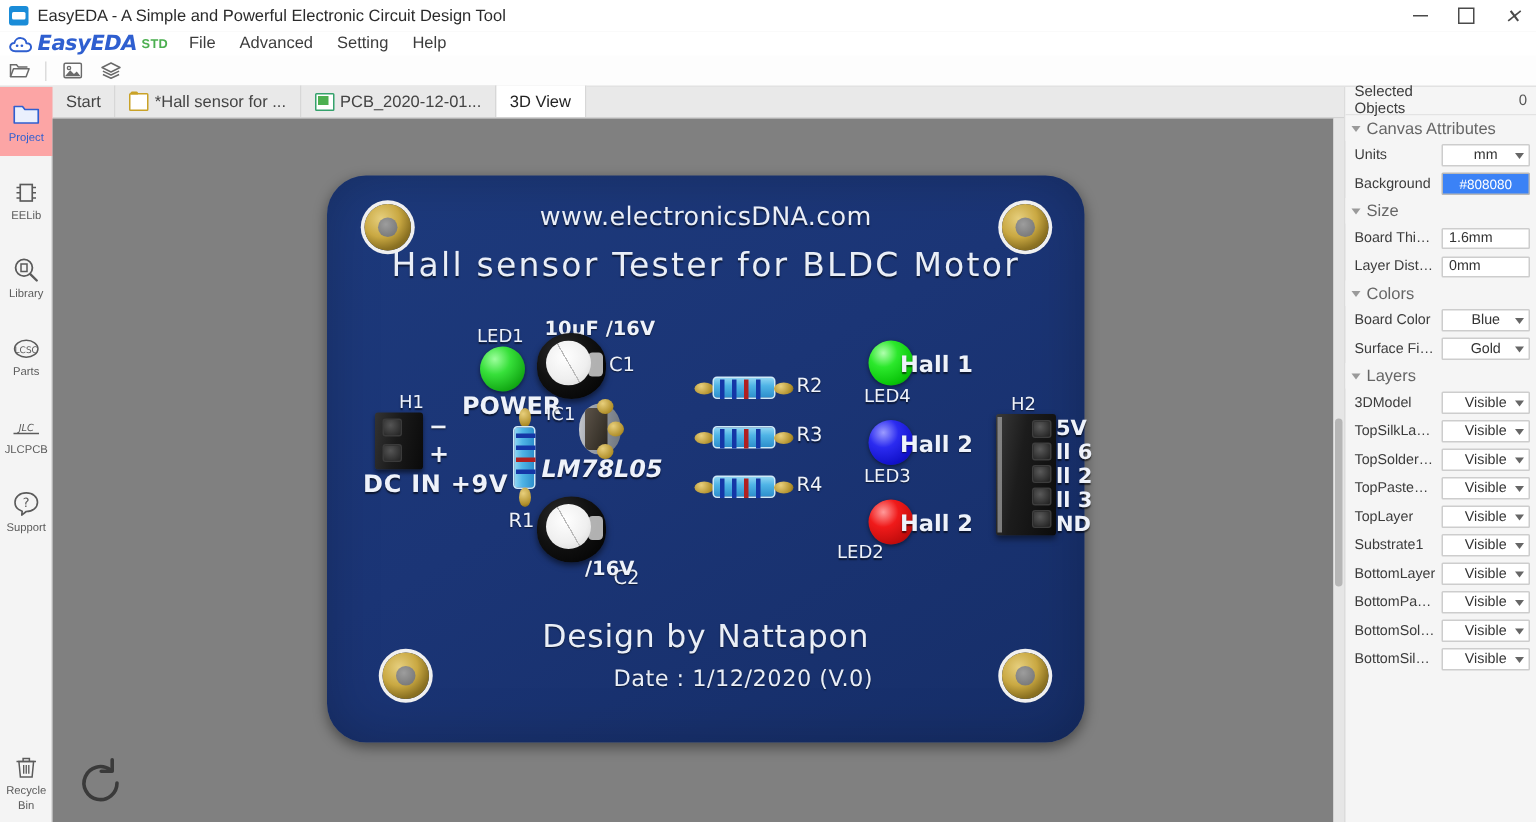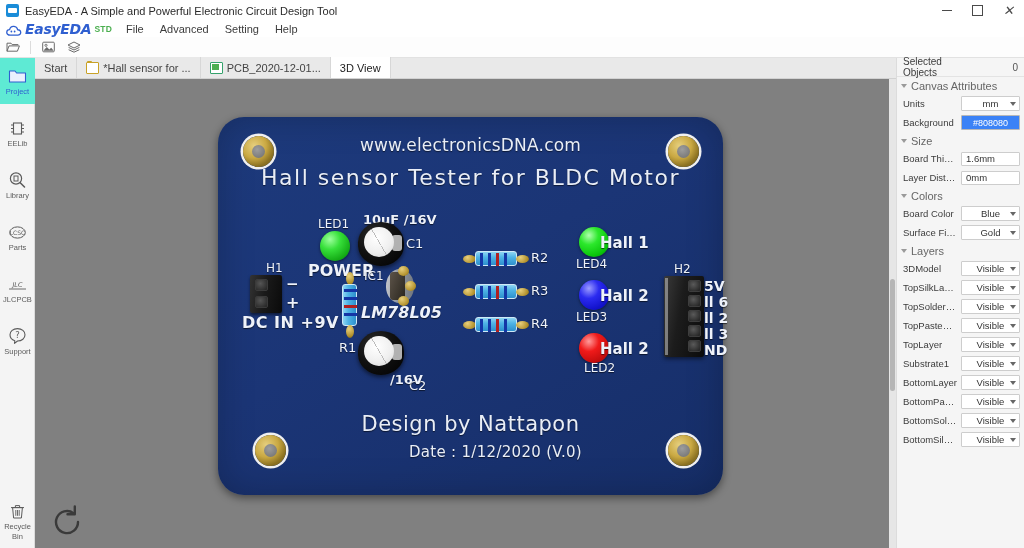--- a/index.html
+++ b/index.html
@@ -96,21 +96,21 @@
   
   .rail{
     position:absolute;left:0;top:58px;width:35px;height:490px;
     background:#f4f4f4;border-right:1px solid #dcdcdc;box-sizing:border-box;
   }
   .rail-item{
     width:35px;height:46px;display:flex;flex-direction:column;
     align-items:center;justify-content:center;gap:2px;
     color:#5b5b5b;
   }
-  .rail-item.active{background:#5eead4;color:#2f5fd0;}
+  .rail-item.active{background:#fca5a5;color:#2f5fd0;}
   .rail-label{font-size:7.5px;line-height:8px;text-align:center;}
   .rail-glyph{width:20px;height:20px;display:flex;align-items:center;justify-content:center;}
   .rail-spacer{height:6px;}
   .rail-bottom{position:absolute;left:0;bottom:4px;width:35px;}
 
   
   .canvas{
     position:absolute;left:35px;top:79px;width:854px;height:469px;
     background:#808080;overflow:hidden;
   }
@@ -572,21 +572,21 @@
       <div class="led green2" style="left:361px;top:110px;"></div>
       <div class="lbl" style="left:382px;top:117px;font-size:15px;font-weight:bold;">Hall 1</div>
       <div class="lbl" style="left:358px;top:140px;font-size:12px;">LED4</div>
 
       <div class="led blue" style="left:361px;top:163px;"></div>
       <div class="lbl" style="left:382px;top:170px;font-size:15px;font-weight:bold;">Hall 2</div>
       <div class="lbl" style="left:358px;top:193px;font-size:12px;">LED3</div>
 
       <div class="led red" style="left:361px;top:216px;"></div>
       <div class="lbl" style="left:382px;top:223px;font-size:15px;font-weight:bold;">Hall 2</div>
-      <div class="lbl" style="left:366px;top:244px;font-size:12px;">LED2</div>
+      <div class="lbl" style="left:340px;top:244px;font-size:12px;">LED2</div>
 
       <div class="lbl" style="left:456px;top:145px;font-size:12px;">H2</div>
       <div class="hdr2" style="left:446px;top:159px;">
         <div class="rail-l"></div>
         <div class="pin" style="top:4px;"></div>
         <div class="pin" style="top:19px;"></div>
         <div class="pin" style="top:34px;"></div>
         <div class="pin" style="top:49px;"></div>
         <div class="pin" style="top:64px;"></div>
       </div>

